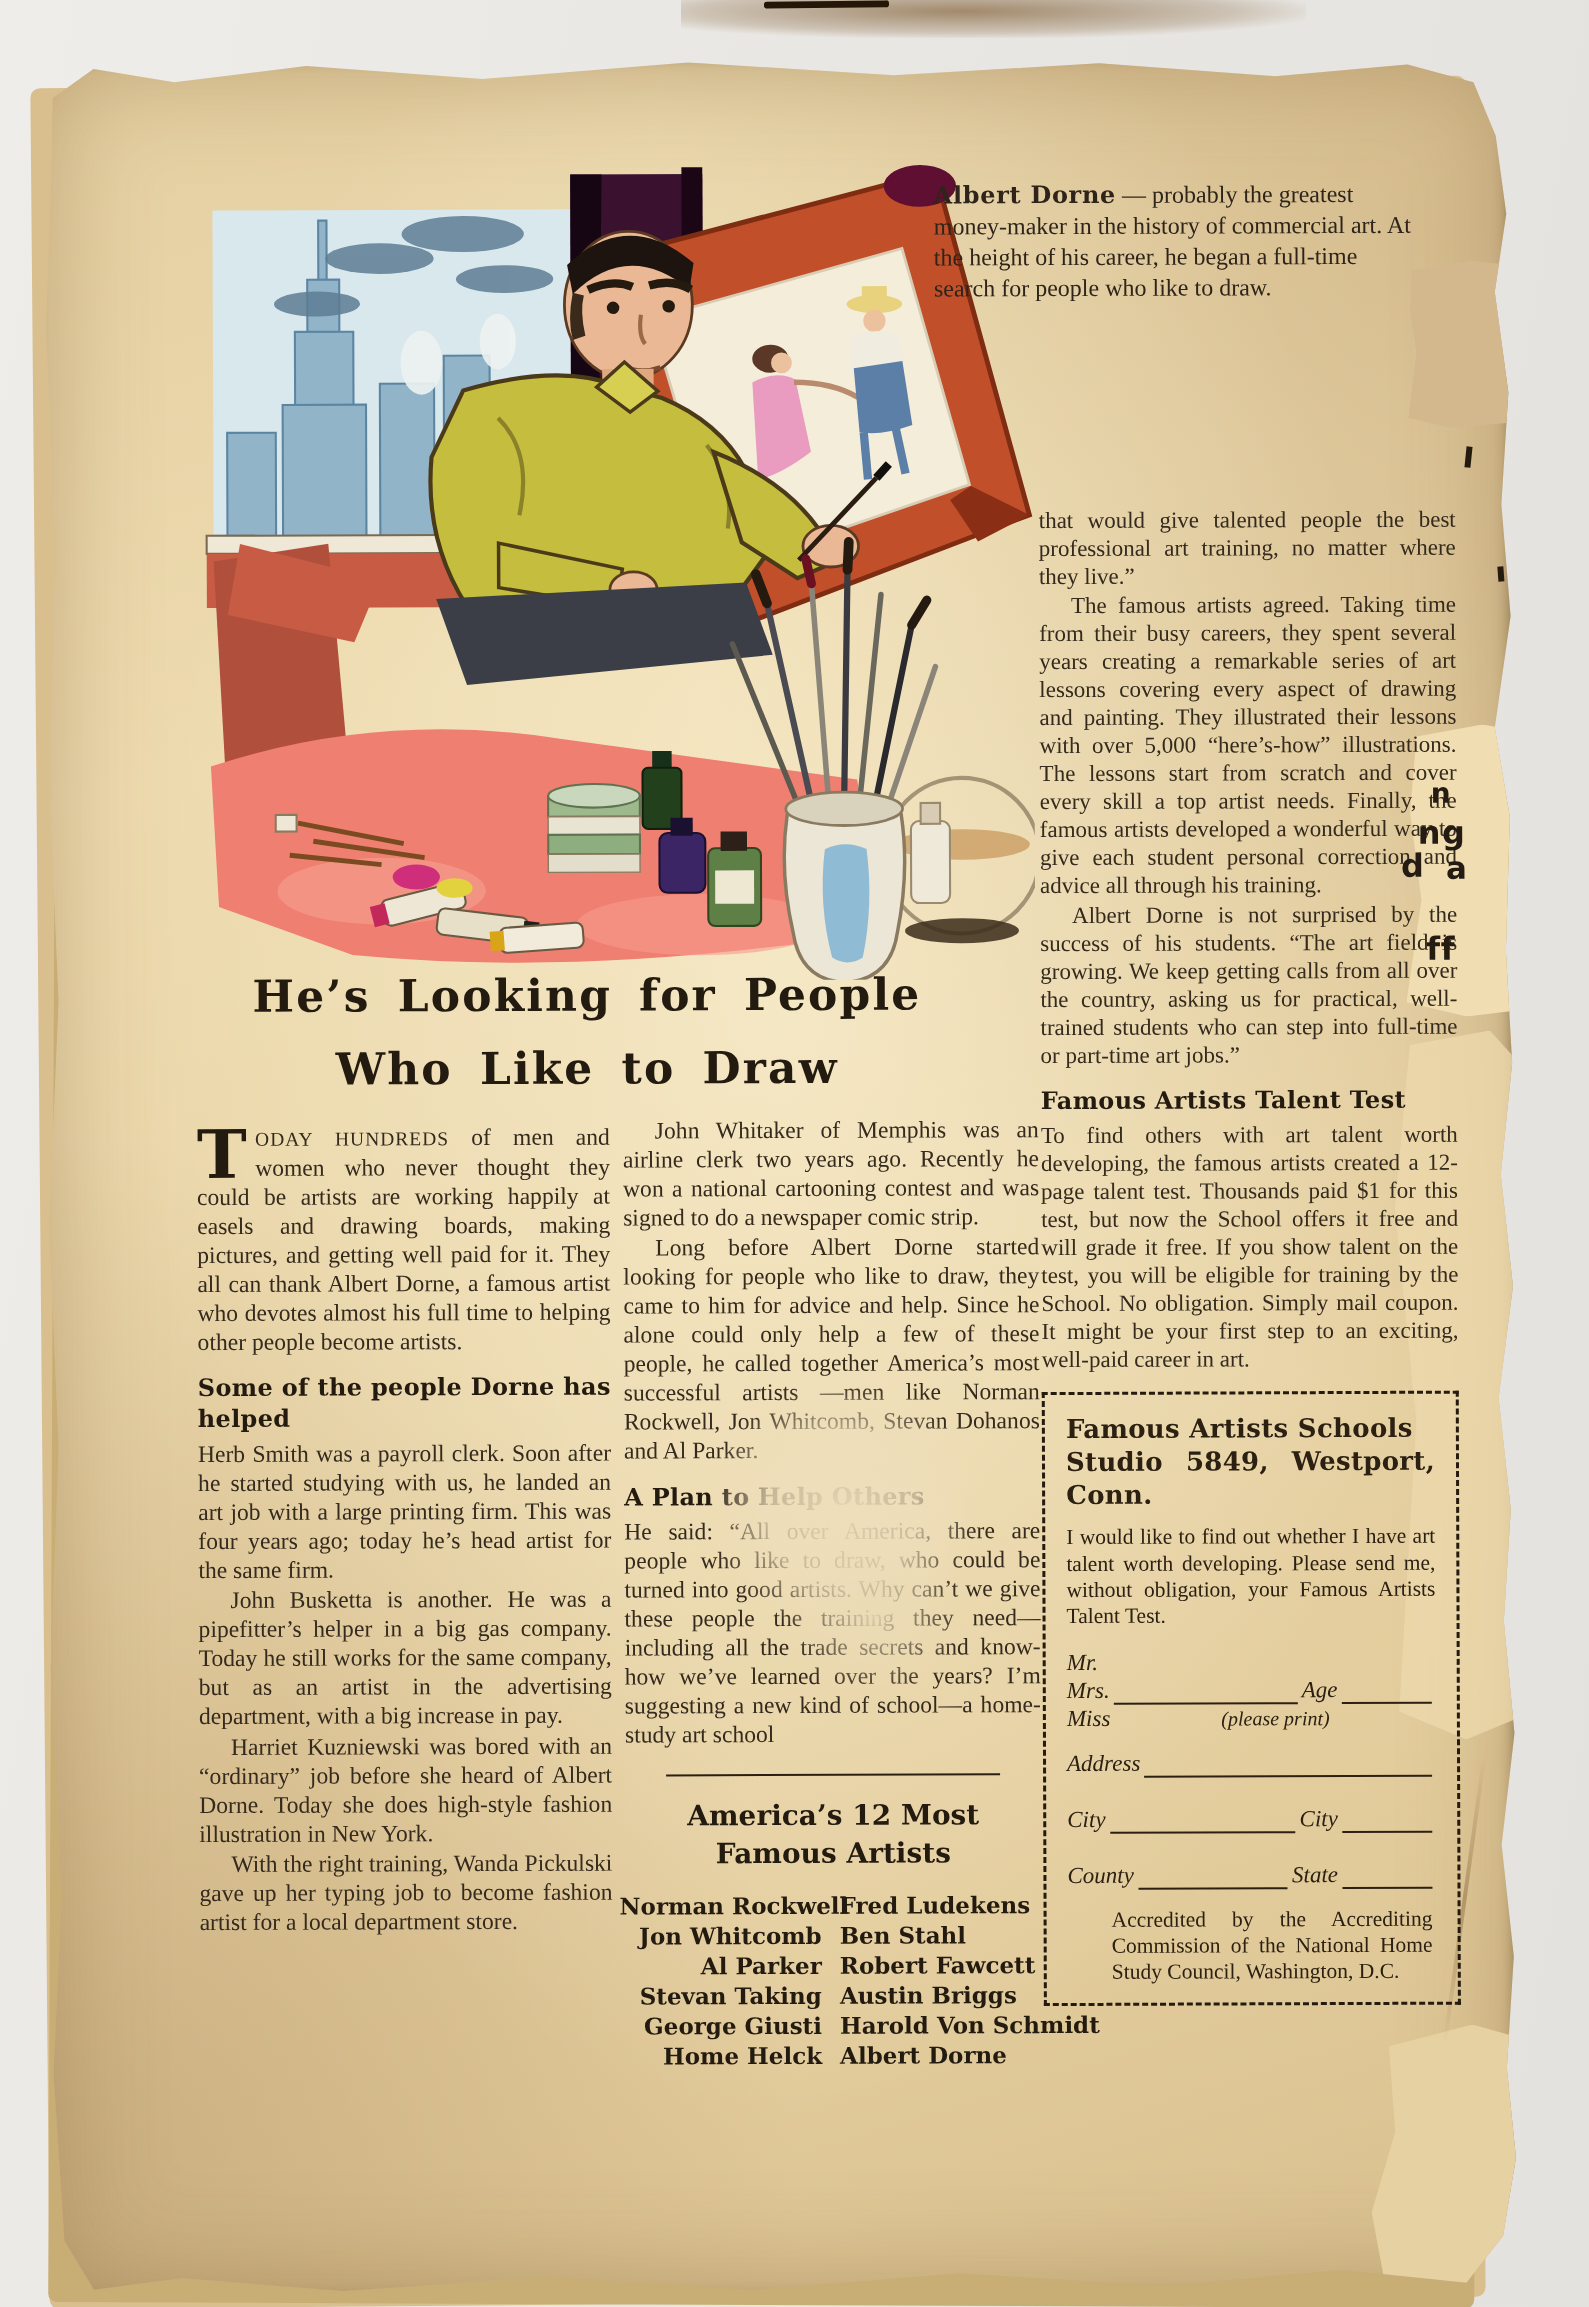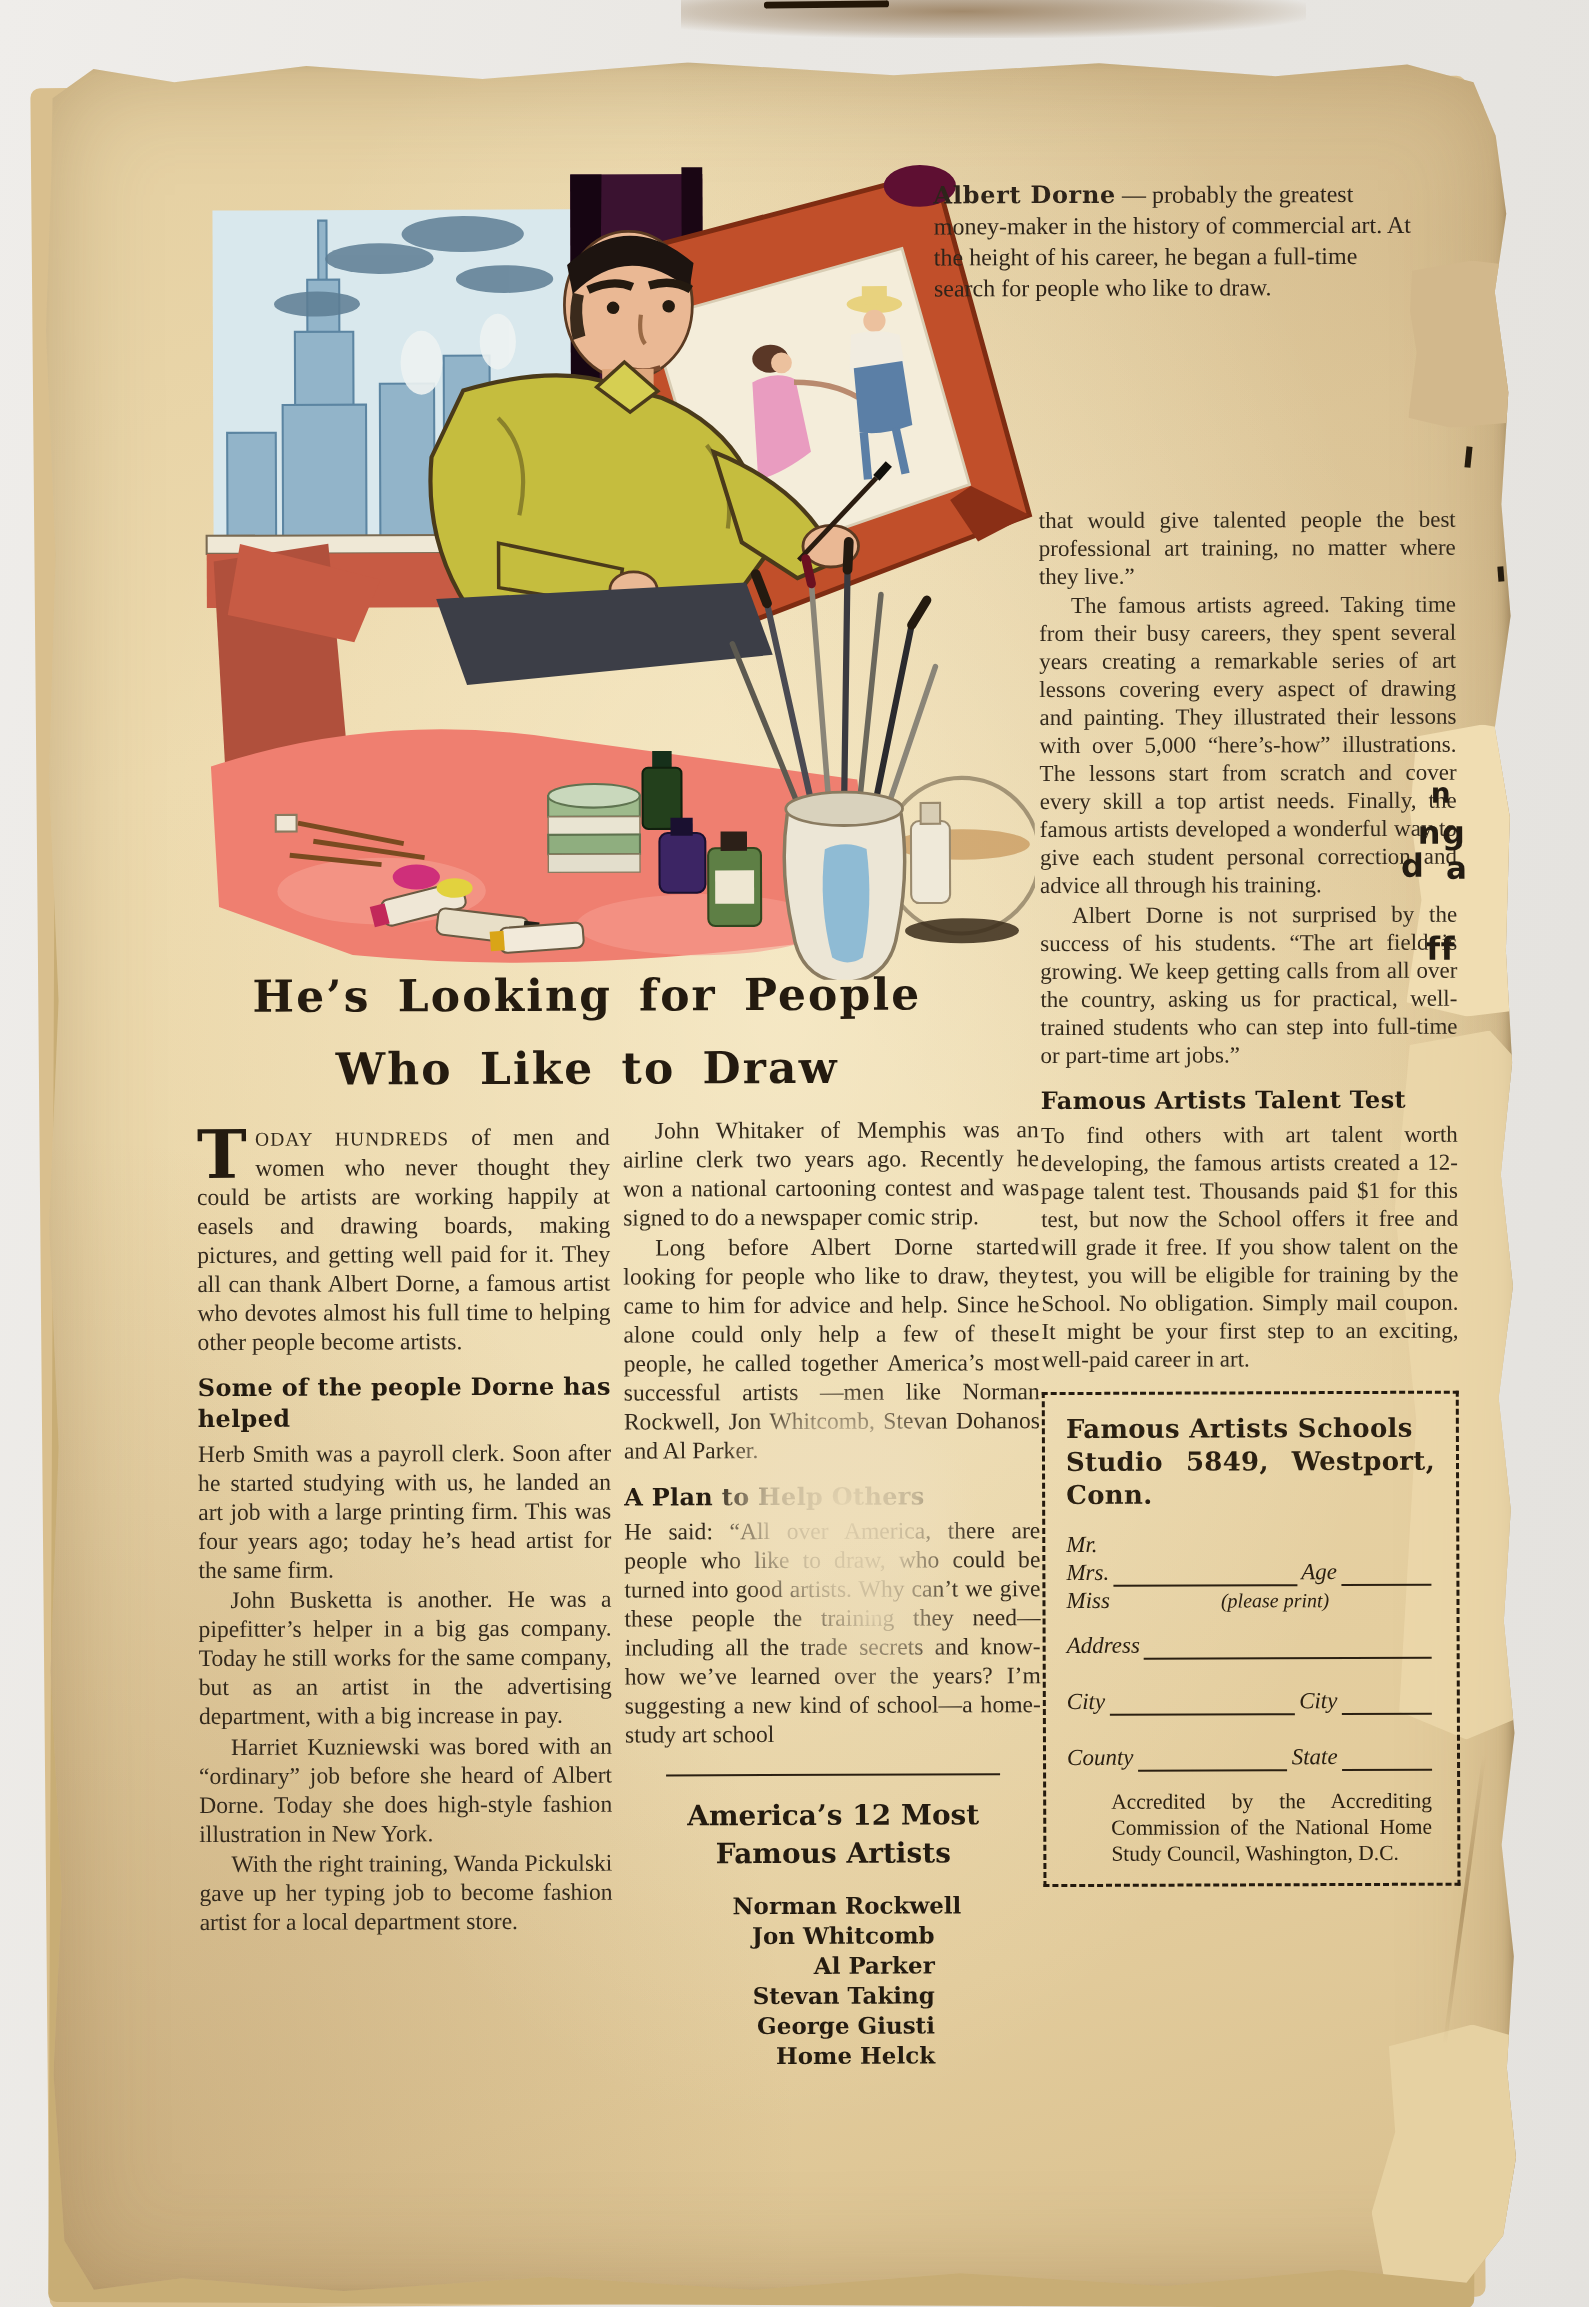--- a/index.html
+++ b/index.html
@@ -280,35 +280,44 @@
     </div>
     <div id="artists-table" data-interactable="false">
       <div class="acol1" data-interactable="false">
         <span data-interactable="false">Norman Rockwell</span>
         <span data-interactable="false">Jon Whitcomb</span>
         <span data-interactable="false">Al Parker</span>
         <span data-interactable="false">Stevan Taking</span>
         <span data-interactable="false">George Giusti</span>
         <span data-interactable="false">Home Helck</span>
       </div>
+      <div class="acol2" data-interactable="false">
+        <span data-interactable="false">Fred Ludekens</span>
+        <span data-interactable="false">Ben Stahl</span>
+        <span data-interactable="false">Robert Fawcett</span>
+        <span data-interactable="false">Austin Briggs</span>
+        <span data-interactable="false">Harold Von Schmidt</span>
+        <span data-interactable="false">Albert Dorne</span>
+      </div>
     </div>
   </div>
 
   <div class="col" id="col-right" data-interactable="false">
     <p data-interactable="false">that would give talented people the best professional art training, no matter where they live.”</p>
     <p class="ind" data-interactable="false">The famous artists agreed. Taking time from their busy careers, they spent several years creating a remarkable series of art lessons covering every aspect of drawing and painting. They illustrated their lessons with over 5,000 “here’s-how” illustrations. The lessons start from scratch and cover every skill a top artist needs. Finally, the famous artists developed a wonderful way to give each student personal correction and advice all through his training.</p>
     <p class="ind" data-interactable="false">Albert Dorne is not surprised by the success of his students. “The art field is growing. We keep getting calls from all over the country, asking us for practical, well-trained students who can step into full-time or part-time art jobs.”</p>
     <h3 data-interactable="false">Famous Artists Talent Test</h3>
     <p data-interactable="false">To find others with art talent worth developing, the famous artists created a 12-page talent test. Thousands paid $1 for this test, but now the School offers it free and will grade it free. If you show talent on the test, you will be eligible for training by the School. No obligation. Simply mail coupon. It might be your first step to an exciting, well-paid career in art.</p>
 
     <div id="coupon" data-interactable="false">
       <div class="ctitle" data-interactable="false">
         <span data-interactable="false">Famous Artists Schools</span><br>
         <span data-interactable="false">Studio 5849, Westport, Conn.</span>
       </div>
+      <div class="cbody" data-interactable="false">I would like to find out whether I have art talent worth developing. Please send me, without obligation, your Famous Artists Talent Test.</div>
       <div style="margin-top:19.5px;">
         <div class="formrow" data-interactable="false">
             <span data-interactable="false">Mr.</span>
           </div>
         <div class="formrow" data-interactable="false">
           <span data-interactable="false">Mrs.</span>
           <span class="fline" data-interactable="false"></span>
           <span data-interactable="false">Age</span>
           <span class="fline short" data-interactable="false"></span>
         </div>

